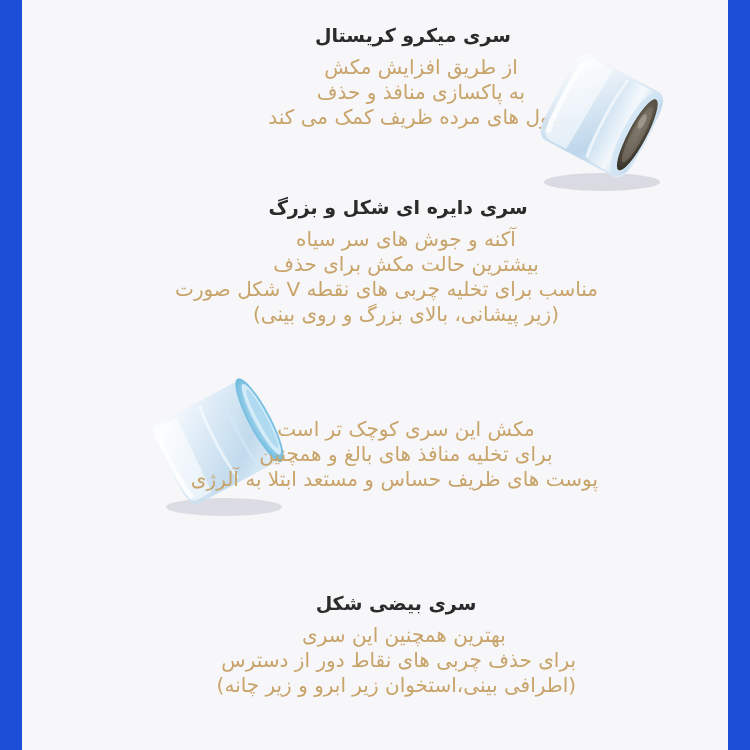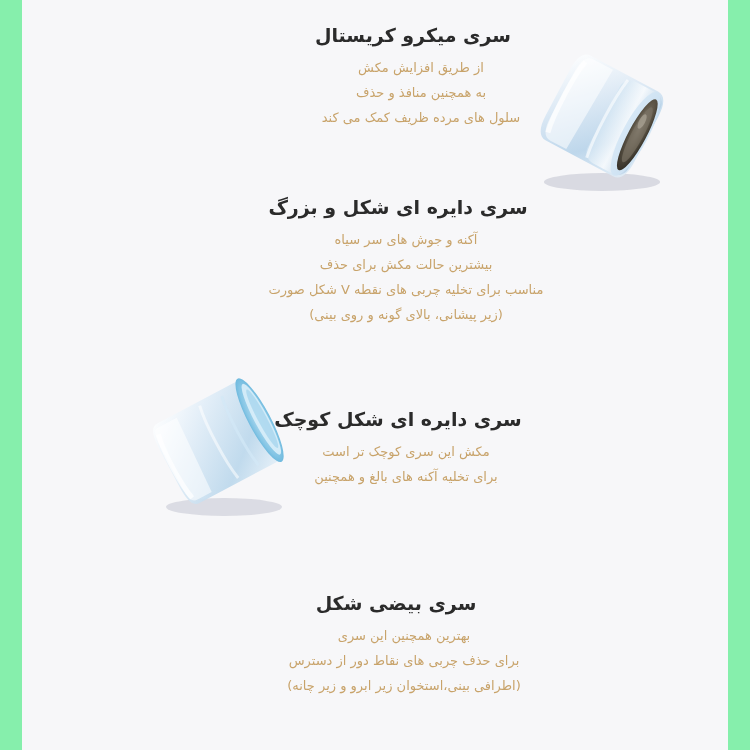--- a/index.html
+++ b/index.html
@@ -10,21 +10,21 @@
     width: 750px;
     height: 750px;
     background: #c9cbe0;
     font-family: "DejaVu Sans", sans-serif;
     overflow: hidden;
   }
   .page {
     position: relative;
     width: 750px;
     height: 750px;
-    background: #86efac;
+    background: #1d4ed8;
     box-sizing: border-box;
   }
   .sheet {
     position: absolute;
     left: 22px;
     top: 0;
     width: 706px;
     height: 750px;
     background: #f7f7f9;
   }
@@ -39,21 +39,21 @@
     color: #2b2b2b;
     letter-spacing: 0px;
     direction: rtl;
   }
   .lines {
     margin-top: 9px;
     text-align: center;
     direction: rtl;
   }
   .line {
-    font-size: 13px;
+    font-size: 20px;
     color: #c8a36a;
     line-height: 25px;
     white-space: nowrap;
     margin-left: 16px;
   }
   
   #sec-0 { top: 24px; }
   #sec-1 { top: 196px; }
   #sec-2 { top: 408px; }
   #sec-3 { top: 592px; }
@@ -75,21 +75,21 @@
 <body>
 
 <div class="page">
   <div class="sheet">
 
     <div class="section" id="sec-0">
       <div class="txtblock">
         <div class="title">سری میکرو کریستال</div>
         <div class="lines">
           <div class="line">از طریق افزایش مکش</div>
-          <div class="line">به همچنین منافذ و حذف</div>
+          <div class="line">به پاکسازی منافذ و حذف</div>
           <div class="line">سلول های مرده ظریف کمک می کند</div>
         </div>
       </div>
 
       <div class="nozzle" id="img-0">
         <svg width="175" height="150" viewBox="0 0 175 150" xmlns="http://www.w3.org/2000/svg">
           <defs>
             <linearGradient id="g0a" x1="0" y1="0" x2="1" y2="1">
               <stop offset="0%" stop-color="#ffffff"></stop>
               <stop offset="35%" stop-color="#dce9f5"></stop>
@@ -124,21 +124,21 @@
       </div>
     </div>
 
     <div class="section" id="sec-1">
       <div class="txtblock">
         <div class="title">سری دایره ای شکل و بزرگ</div>
         <div class="lines">
           <div class="line">آکنه و جوش های سر سیاه</div>
           <div class="line">بیشترین حالت مکش برای حذف</div>
           <div class="line">مناسب برای تخلیه چربی های نقطه V شکل صورت</div>
-          <div class="line">(زیر پیشانی، بالای گونه و روی بینی)</div>
+          <div class="line">(زیر پیشانی، بالای بزرگ و روی بینی)</div>
         </div>
       </div>
 
       <div class="nozzle" id="img-1">
         <svg width="180" height="160" viewBox="0 0 180 160" xmlns="http://www.w3.org/2000/svg">
           <defs>
             <linearGradient id="g1a" x1="0" y1="0" x2="1" y2="1">
               <stop offset="0%" stop-color="#ffffff"></stop>
               <stop offset="30%" stop-color="#e2eef8"></stop>
               <stop offset="70%" stop-color="#bcd8ec"></stop>
@@ -160,24 +160,24 @@
             <path d="M36,44 C32,62 32,98 36,116" stroke="#ffffff" stroke-width="5" fill="none" opacity="0.7"></path>
             <path d="M86,38 C82,58 82,100 86,120" stroke="#ffffff" stroke-width="3" fill="none" opacity="0.55"></path>
             <path d="M110,40 C106,60 106,98 110,118" stroke="#d3e8f6" stroke-width="3" fill="none" opacity="0.7"></path>
           </g>
         </svg>
       </div>
     </div>
 
     <div class="section" id="sec-2">
       <div class="txtblock">
-        <div class="title">سری دایره ای شکل کوچک</div>
         <div class="lines">
           <div class="line">مکش این سری کوچک تر است</div>
-          <div class="line">برای تخلیه آکنه های بالغ و همچنین</div>
+          <div class="line">برای تخلیه منافذ های بالغ و همچنین</div>
+          <div class="line">پوست های ظریف حساس و مستعد ابتلا به آلرژی</div>
         </div>
       </div>
 
     </div>
 
     <div class="section" id="sec-3">
       <div class="txtblock">
         <div class="title">سری بیضی شکل</div>
         <div class="lines">
           <div class="line">بهترین همچنین این سری</div>

